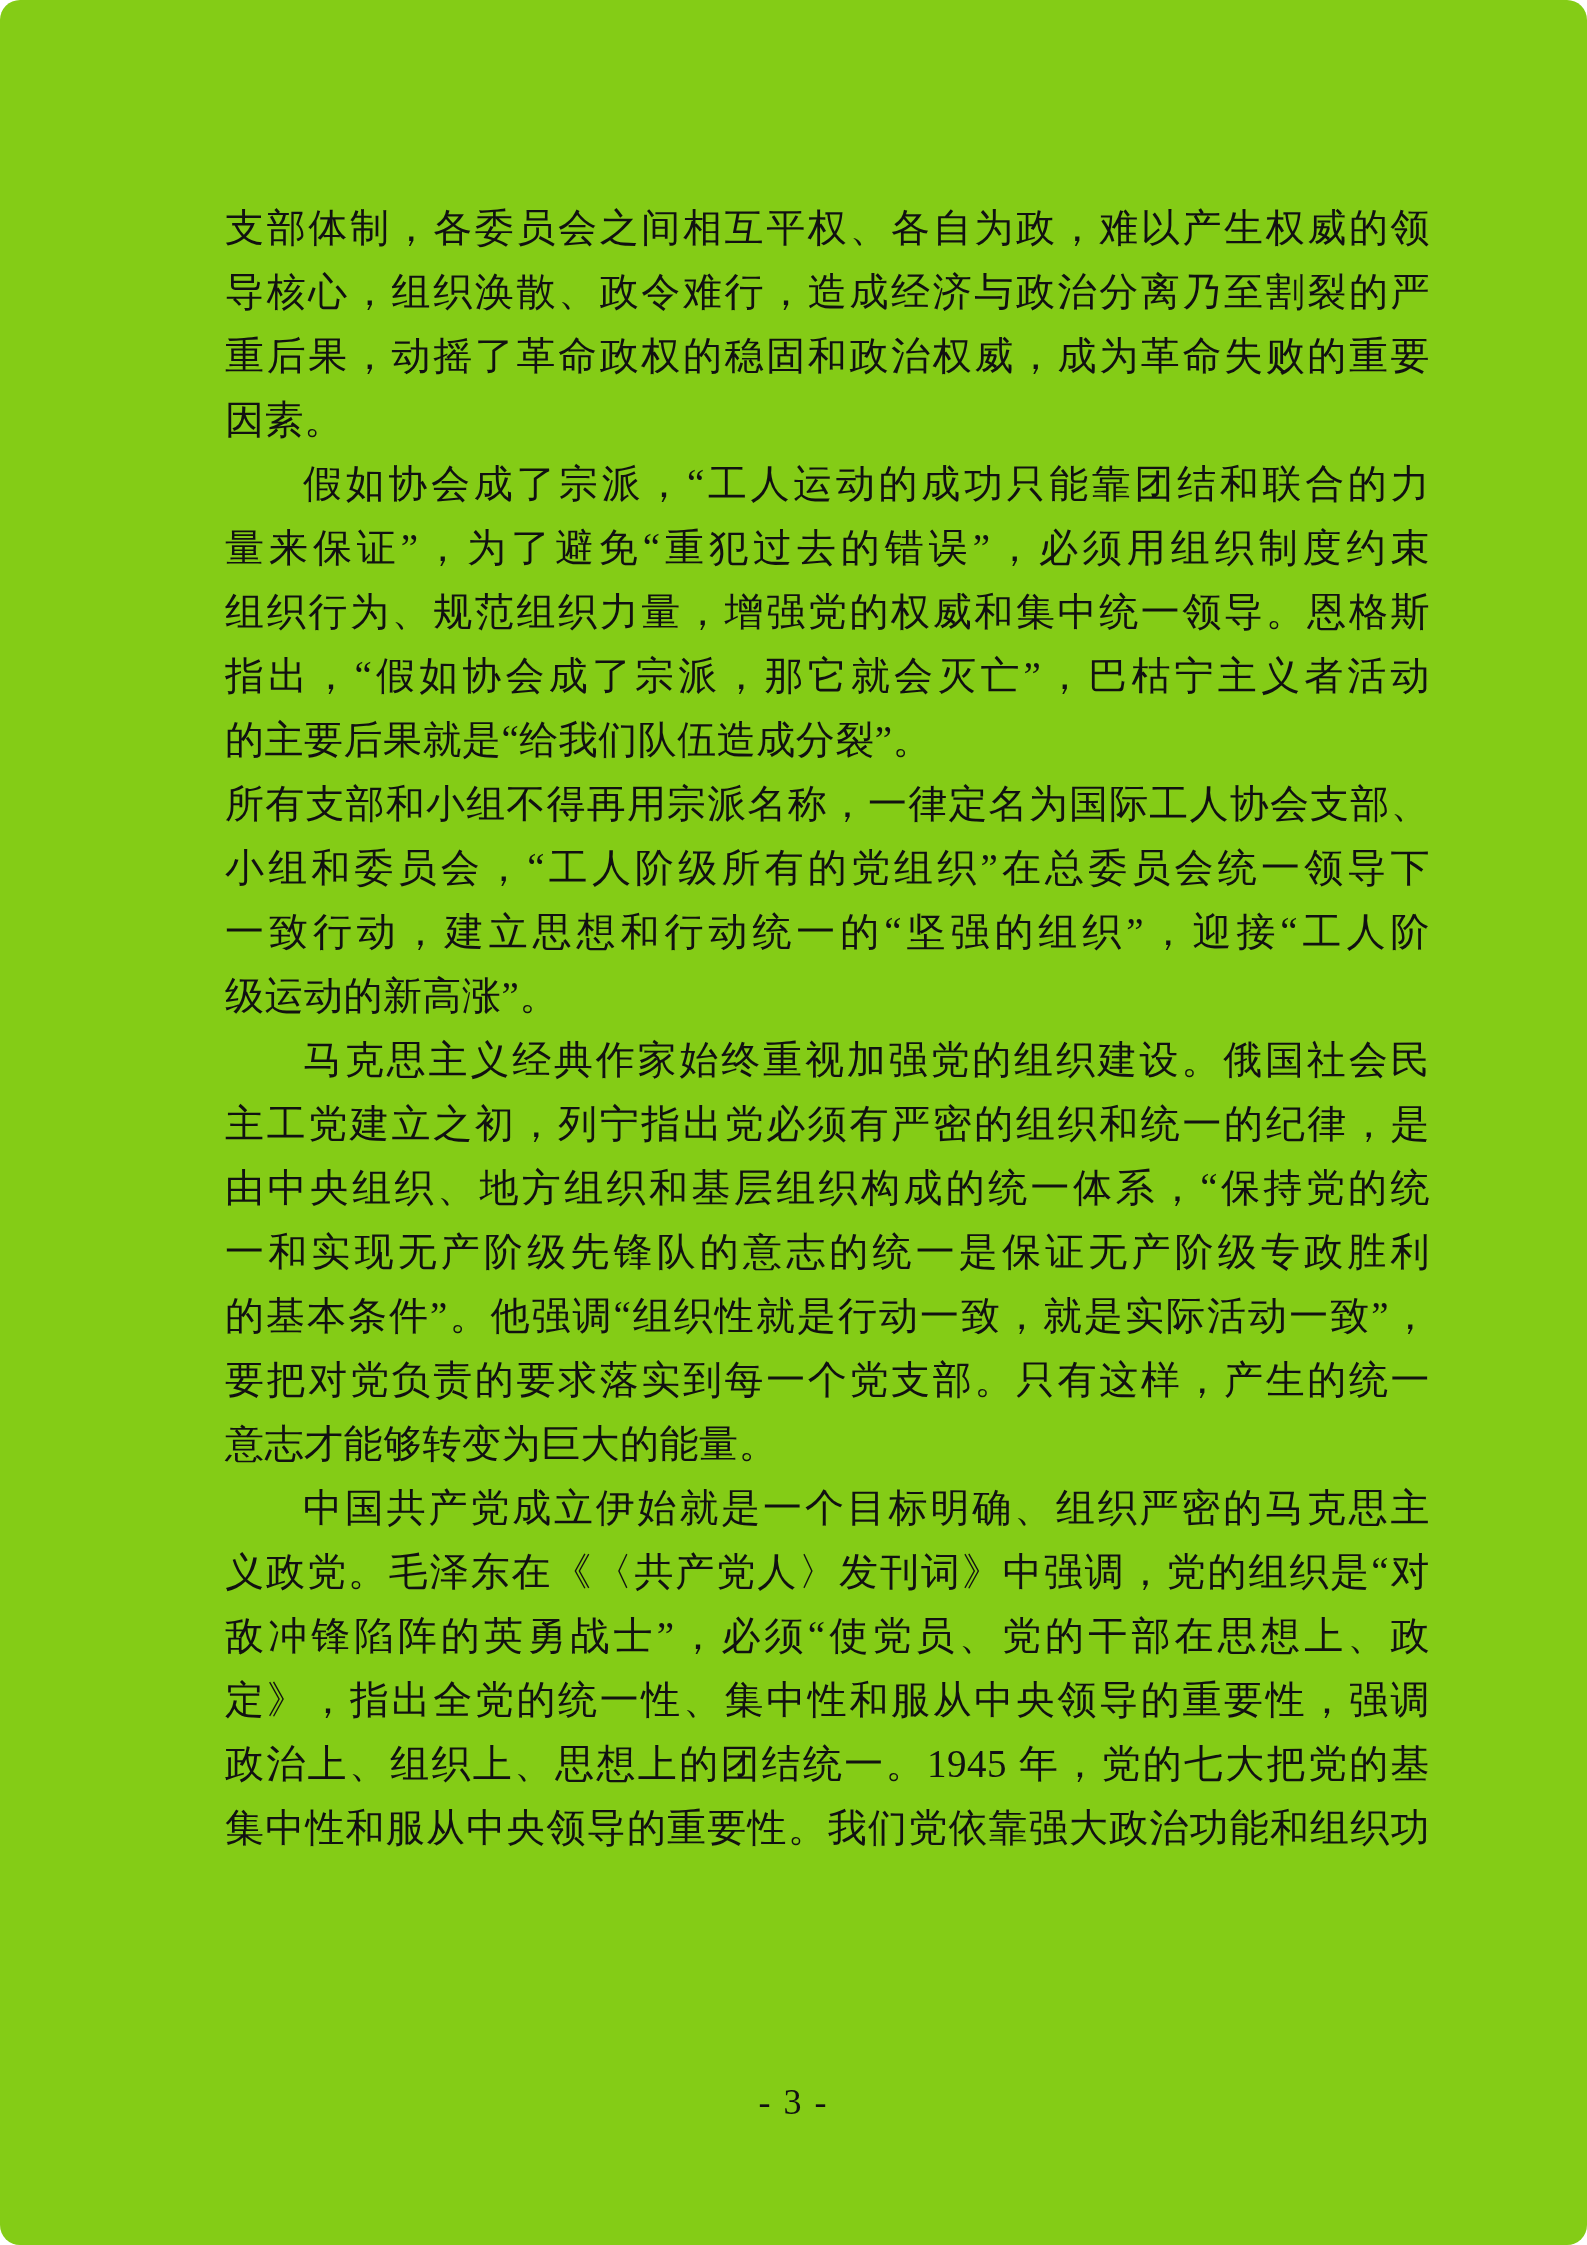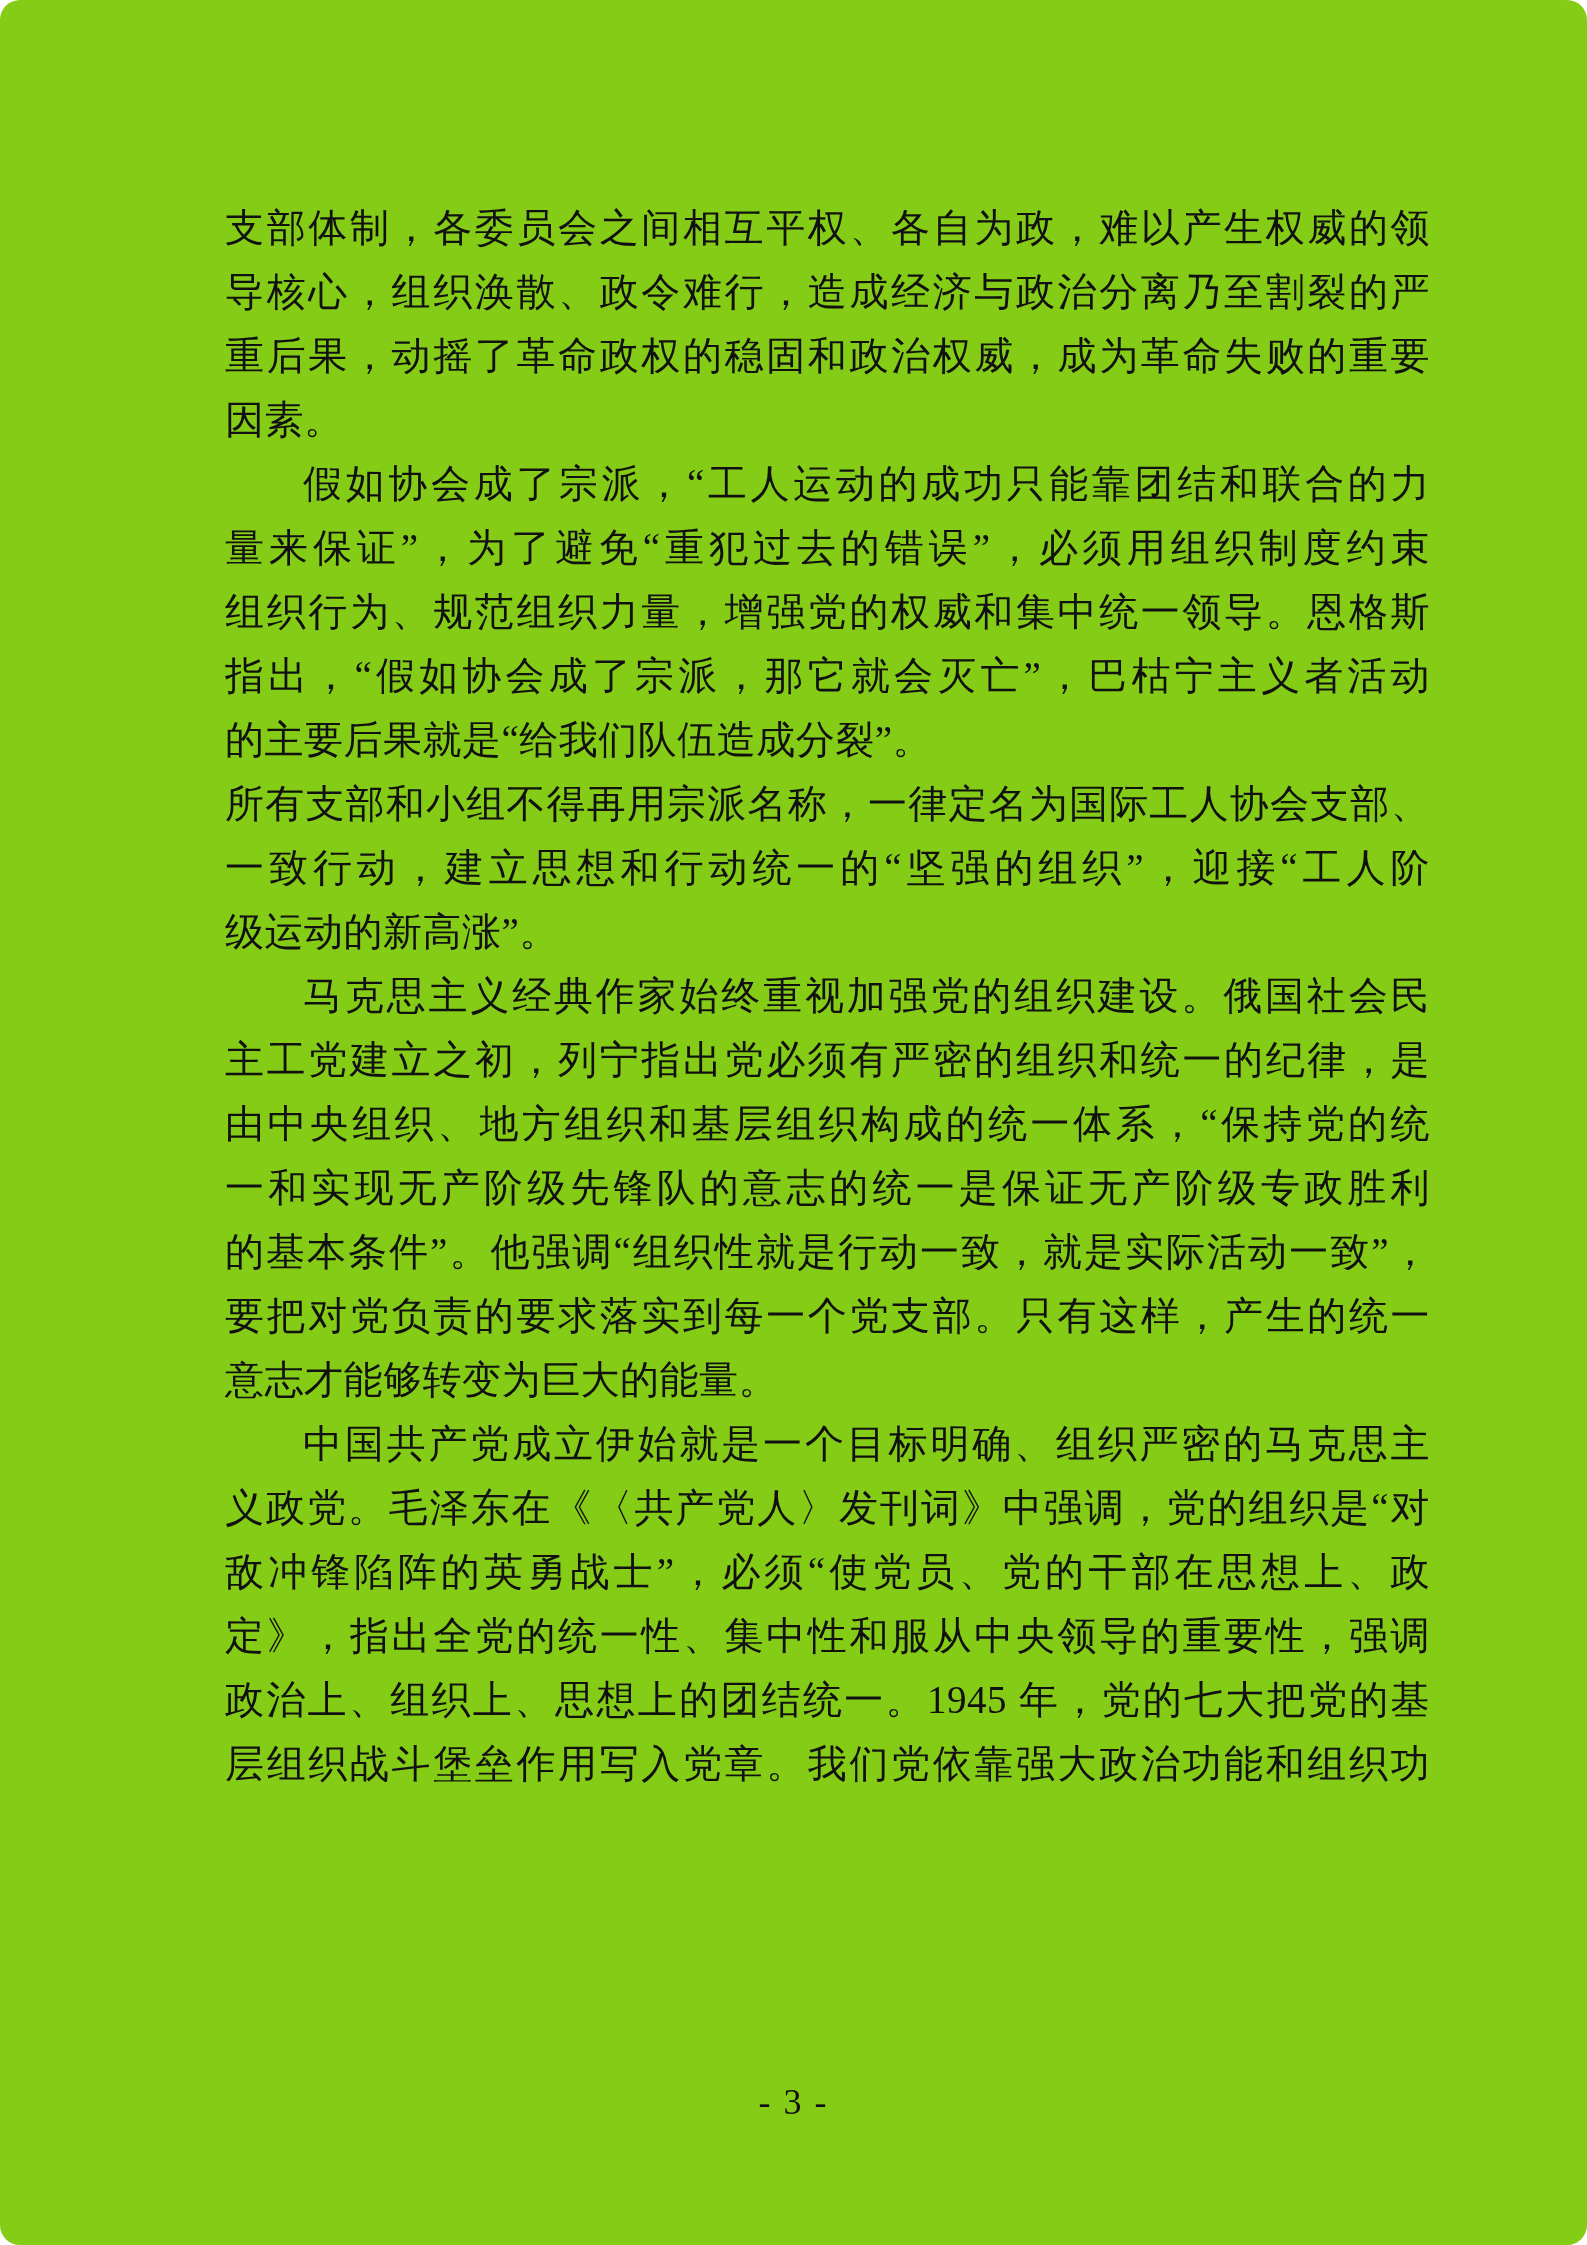--- a/index.html
+++ b/index.html
@@ -58,30 +58,31 @@
       <div class="line">支部体制，各委员会之间相互平权、各自为政，难以产生权威的领</div>
       <div class="line">导核心，组织涣散、政令难行，造成经济与政治分离乃至割裂的严</div>
       <div class="line">重后果，动摇了革命政权的稳固和政治权威，成为革命失败的重要</div>
       <div class="line short">因素。</div>
       <div class="line indent">假如协会成了宗派，“工人运动的成功只能靠团结和联合的力</div>
       <div class="line">量来保证”，为了避免“重犯过去的错误”，必须用组织制度约束</div>
       <div class="line">组织行为、规范组织力量，增强党的权威和集中统一领导。恩格斯</div>
       <div class="line">指出，“假如协会成了宗派，那它就会灭亡”，巴枯宁主义者活动</div>
       <div class="line short">的主要后果就是“给我们队伍造成分裂”。</div>
       <div class="line">所有支部和小组不得再用宗派名称，一律定名为国际工人协会支部、</div>
+      <div class="line">小组和委员会，“工人阶级所有的党组织”在总委员会统一领导下</div>
       <div class="line">一致行动，建立思想和行动统一的“坚强的组织”，迎接“工人阶</div>
       <div class="line short">级运动的新高涨”。</div>
       <div class="line indent">马克思主义经典作家始终重视加强党的组织建设。俄国社会民</div>
       <div class="line">主工党建立之初，列宁指出党必须有严密的组织和统一的纪律，是</div>
       <div class="line">由中央组织、地方组织和基层组织构成的统一体系，“保持党的统</div>
       <div class="line">一和实现无产阶级先锋队的意志的统一是保证无产阶级专政胜利</div>
       <div class="line">的基本条件”。他强调“组织性就是行动一致，就是实际活动一致”，</div>
       <div class="line">要把对党负责的要求落实到每一个党支部。只有这样，产生的统一</div>
       <div class="line short">意志才能够转变为巨大的能量。</div>
       <div class="line indent">中国共产党成立伊始就是一个目标明确、组织严密的马克思主</div>
       <div class="line">义政党。毛泽东在《〈共产党人〉发刊词》中强调，党的组织是“对</div>
       <div class="line">敌冲锋陷阵的英勇战士”，必须“使党员、党的干部在思想上、政</div>
       <div class="line">定》，指出全党的统一性、集中性和服从中央领导的重要性，强调</div>
       <div class="line">政治上、组织上、思想上的团结统一。1945 年，党的七大把党的基</div>
-      <div class="line">层组织战斗堡垒作用写入党章。我们党依靠强大政治功能和组织功</div>
+      <div class="line">集中性和服从中央领导的重要性。我们党依靠强大政治功能和组织功</div>
     </div>
   <div class="footer">- 3 -</div>
 </div>
 
 </body></html>

